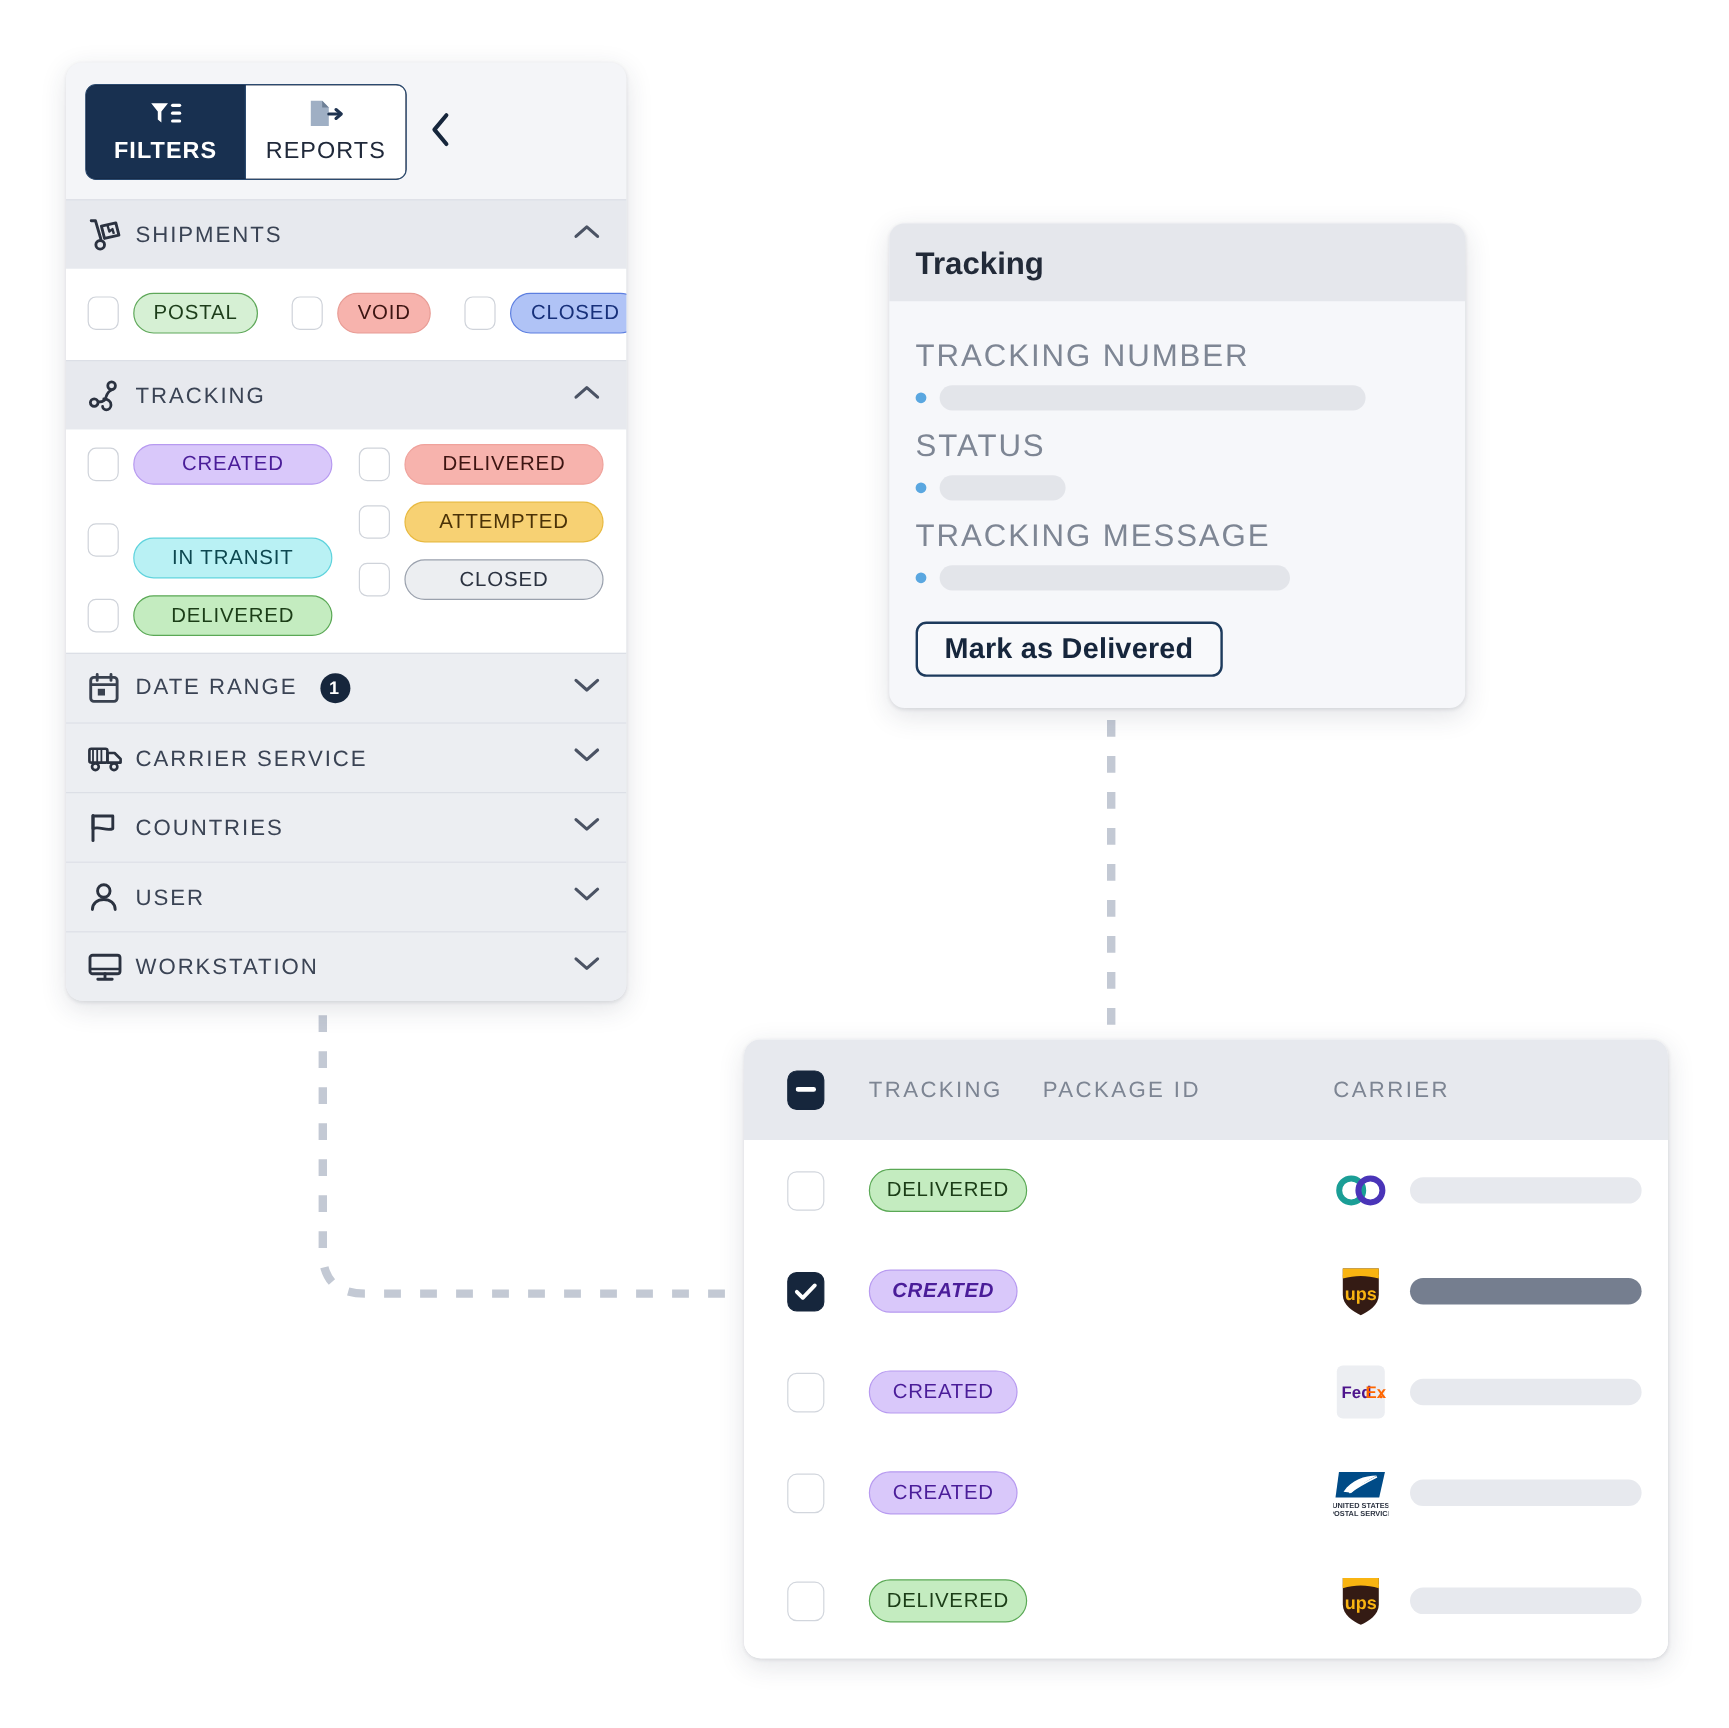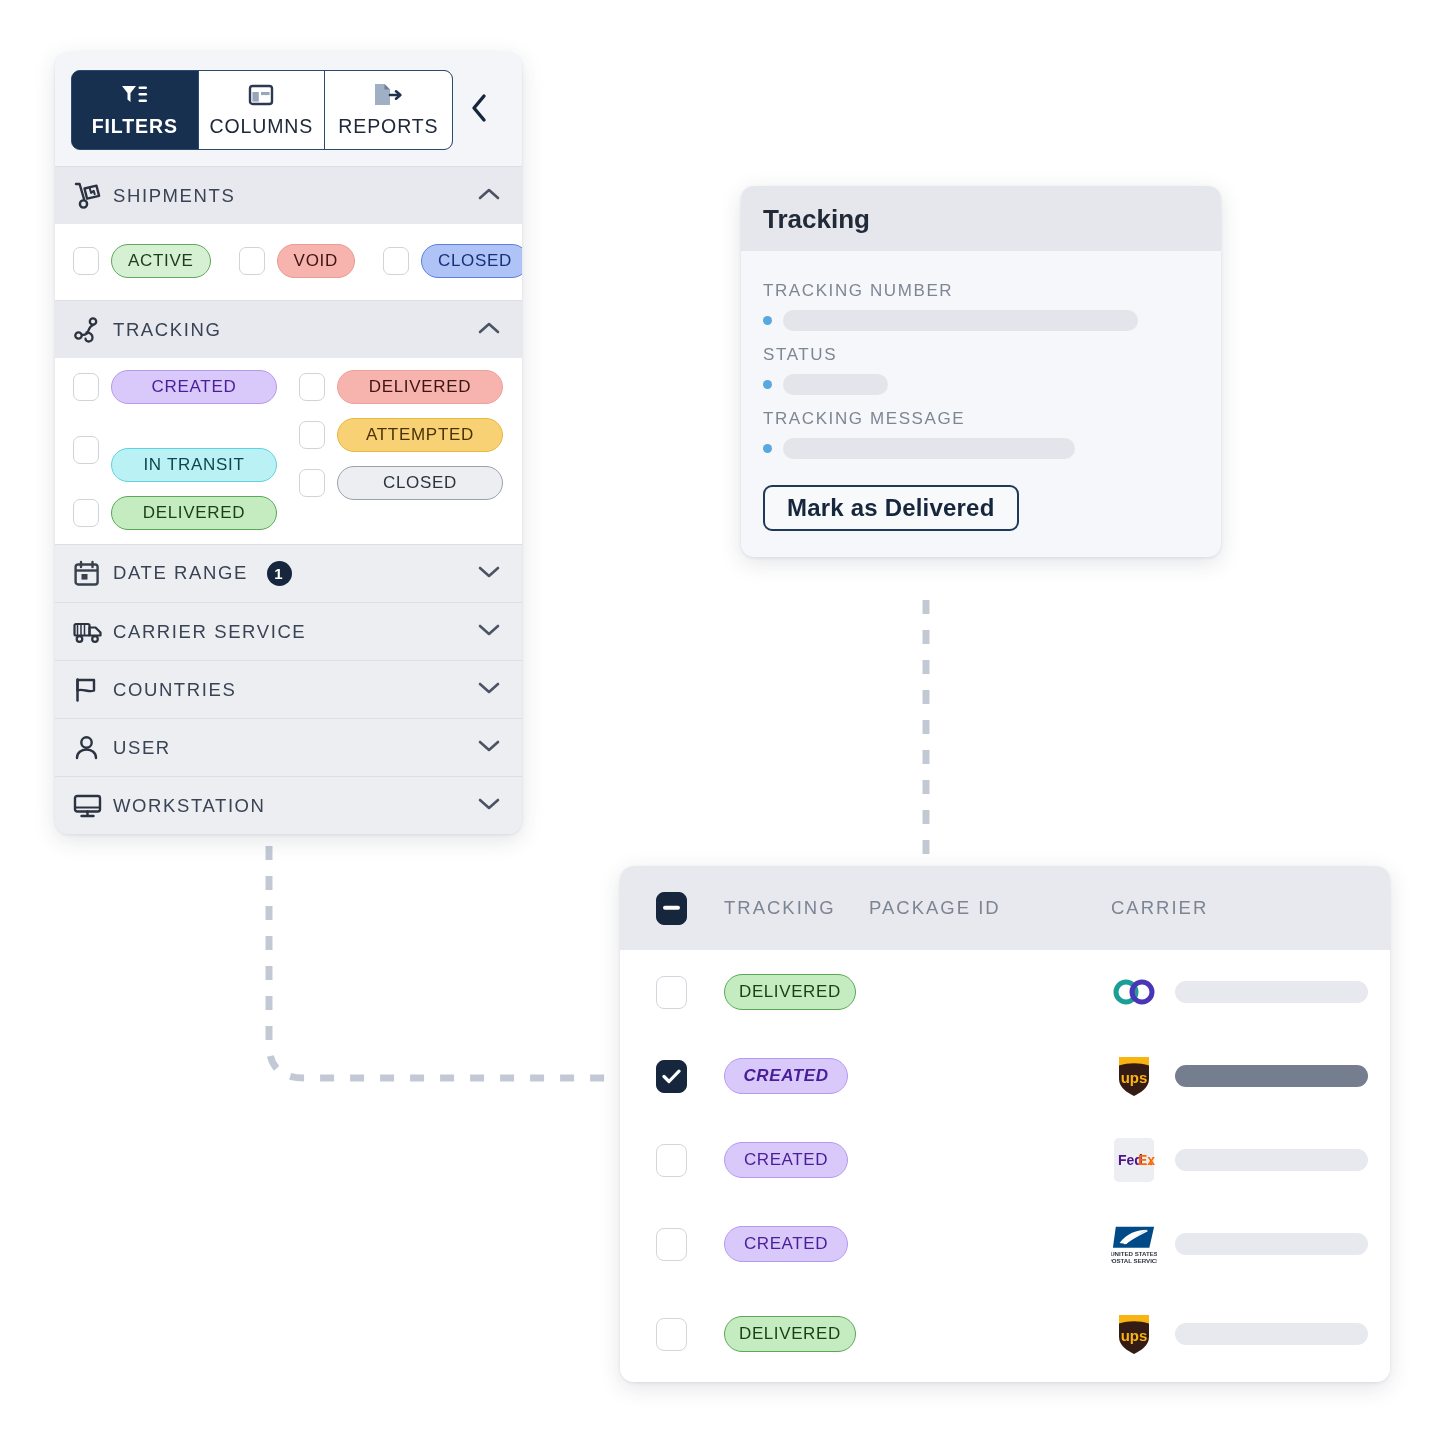--- a/index.html
+++ b/index.html
@@ -113,21 +113,21 @@
     border-radius: 13px;
     box-shadow: 0 6px 22px rgba(35,45,70,.13), 0 1px 3px rgba(35,45,70,.10);
     overflow: hidden; z-index: 3;
   }
   .track-head {
     background: #e5e7ec; padding: 18px 22px 16px 22px;
   }
   .track-head h2 { font-size: 26px; font-weight: 700; color: #222a38; }
   .track-body { padding: 16px 22px 26px 22px; }
   .tlabel {
-    font-size: 17px; letter-spacing: 1.6px; color: #7e8694;
+    font-size: 26px; letter-spacing: 1.6px; color: #7e8694;
     margin: 14px 0 9px 0;
   }
   .skel-line { display: flex; align-items: center; gap: 11px; }
   .dot { width: 9px; height: 9px; border-radius: 50%; background: #5aa7e0; flex: none; }
   .bar { height: 21px; border-radius: 11px; background: #e3e5ea; }
   .mark-btn {
     margin-top: 26px;
     display: inline-flex; align-items: center; justify-content: center;
     height: 46px; padding: 0 22px;
     border: 2.4px solid #1d3a5c; border-radius: 9px;
@@ -207,30 +207,20 @@
             <svg width="27" height="22" viewBox="0 0 27 22">
               <path d="M1 2 L15 2 L9.5 9 L9.5 18 L6.5 15.5 L6.5 9 Z" fill="#ffffff"></path>
               <rect x="17.5" y="2.5" width="8.5" height="2.6" rx="1.3" fill="#ffffff"></rect>
               <rect x="17.5" y="9" width="8.5" height="2.6" rx="1.3" fill="#ffffff"></rect>
               <rect x="17.5" y="15.5" width="8.5" height="2.6" rx="1.3" fill="#ffffff"></rect>
             </svg>
           </span>
           <span class="tab-label">FILTERS</span>
         </div>
 
-        <div class="tab">
-          <span class="tab-icon">
-            <svg width="26" height="24" viewBox="0 0 26 24">
-              <rect x="2" y="3" width="22" height="18" rx="2.6" fill="none" stroke="#2b3a52" stroke-width="2.4"></rect>
-              <rect x="4.4" y="9" width="6.4" height="9.6" fill="#98a6bb"></rect>
-              <rect x="13" y="9" width="8.6" height="3.1" fill="#98a6bb"></rect>
-            </svg>
-          </span>
-          <span class="tab-label">COLUMNS</span>
-        </div>
 
         <div class="tab">
           <span class="tab-icon">
             <svg width="32" height="26" viewBox="0 0 32 26">
               <path d="M3 2 h9.5 l5.5 5.5 V23 H3 Z" fill="#9fafc4"></path>
               <path d="M12.5 2 l5.5 5.5 h-5.5 Z" fill="#6e8096"></path>
               <path d="M18 13 h9" stroke="#1f3350" stroke-width="2.6" stroke-linecap="round"></path>
               <path d="M24 9.3 L28.4 13 L24 16.7" stroke="#1f3350" stroke-width="2.6" fill="none" stroke-linecap="round" stroke-linejoin="round"></path>
             </svg>
           </span>
@@ -261,21 +251,21 @@
         <svg width="22" height="14" viewBox="0 0 22 14">
           <path d="M2 11 L11 3 L20 11" stroke="#4b5364" stroke-width="2.6" fill="none" stroke-linecap="round" stroke-linejoin="round"></path>
         </svg>
       </span>
     </div>
 
     <div class="chip-body">
       <div class="chip-row">
         <div class="chip-cell">
           <span class="cbox"></span>
-          <span class="chip" style="background: rgb(214, 240, 212); border: 1.6px solid rgb(95, 168, 90); color: rgb(29, 61, 26);">ACTIVE</span>
+          <span class="chip" style="background: rgb(214, 240, 212); border: 1.6px solid rgb(95, 168, 90); color: rgb(29, 61, 26);">POSTAL</span>
         </div>
         <div class="chip-cell" style="margin-left:28px">
           <span class="cbox"></span>
           <span class="chip" style="background: rgb(247, 179, 173); border: 1.6px solid rgb(232, 156, 149); color: rgb(61, 21, 18);">VOID</span>
         </div>
         <div class="chip-cell" style="margin-left:28px">
           <span class="cbox"></span>
           <span class="chip" style="background: rgb(176, 195, 246); border: 1.6px solid rgb(93, 127, 224); color: rgb(23, 48, 122);">CLOSED</span>
         </div>
       </div>

